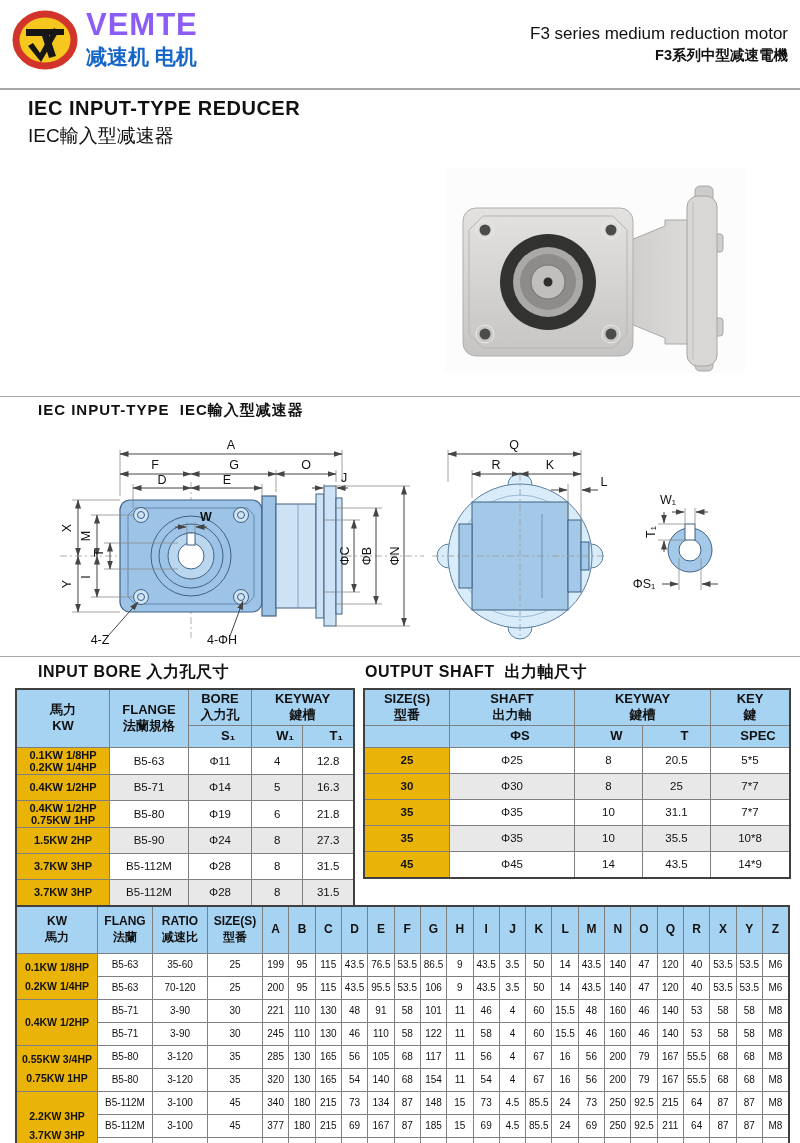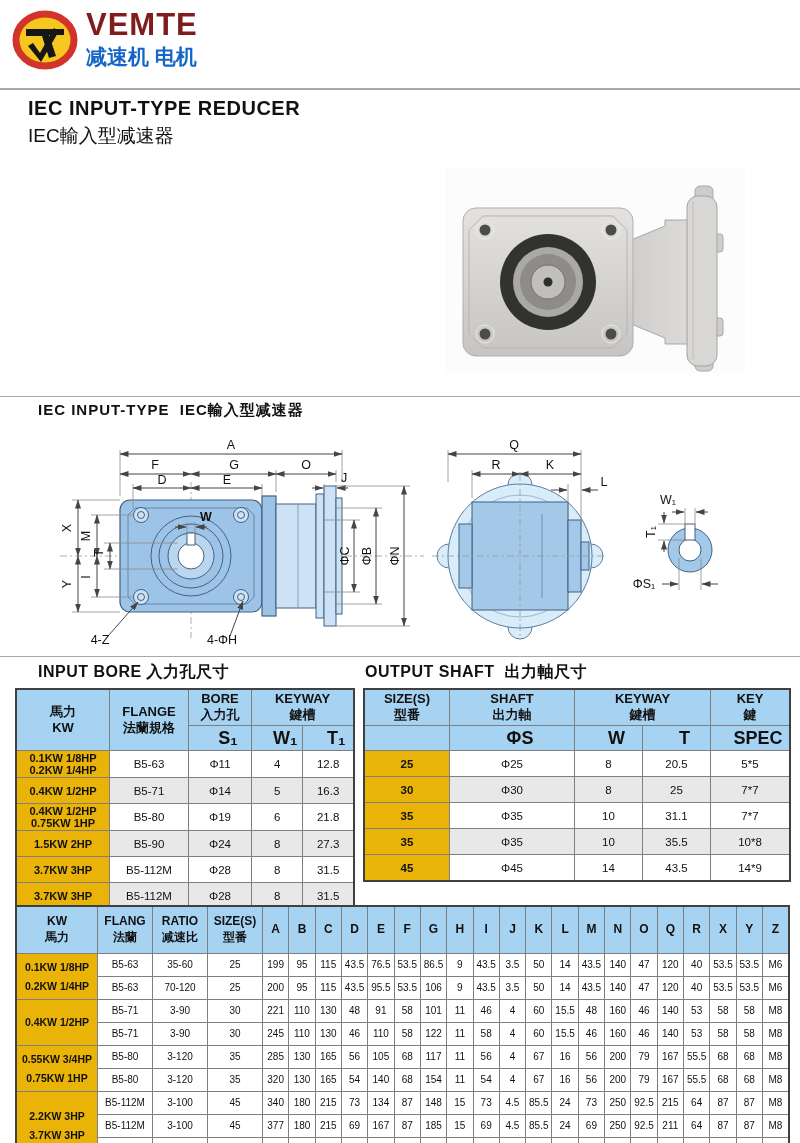--- a/index.html
+++ b/index.html
@@ -2,21 +2,21 @@
 <html><head>
 <meta charset="utf-8">
 <style>
   html,body{margin:0;padding:0;background:#fff;}
   #page{position:relative;width:800px;height:1143px;background:#fff;overflow:hidden;
         font-family:"Liberation Sans",sans-serif;color:#111;}
   .hr{position:absolute;left:0;width:800px;border-top:2px solid #a8a8a8;height:0;}
   
   .header{position:absolute;top:8px;left:12px;width:776px;height:76px;display:flex;justify-content:space-between;align-items:flex-start;}
   .brand{display:flex;align-items:center;gap:8px;}
-  .brand-name{font-size:31px;font-weight:900;color:#7f1d1d;letter-spacing:1px;line-height:1;}
+  .brand-name{font-size:31px;font-weight:900;color:#8b5cf6;letter-spacing:1px;line-height:1;}
   .brand-sub{font-size:21px;font-weight:900;color:#1566c8;margin-top:3px;}
   .series{text-align:right;margin-top:16px;}
   .series-en{font-size:17px;color:#121212;}
   .series-zh{font-size:14.5px;font-weight:bold;margin-top:2px;}
   .sec1{position:absolute;top:97px;left:28px;}
   .h1en{font-size:20px;font-weight:bold;letter-spacing:0.5px;}
   .h1zh{font-size:19px;font-weight:normal;margin-top:3px;}
   
   .photo-block{position:absolute;top:160px;left:440px;width:310px;text-align:center;}
   .photo-caption{font-size:17px;font-weight:bold;letter-spacing:2px;}
@@ -41,21 +41,21 @@
   .tables-row{position:absolute;top:688px;left:15px;display:flex;gap:8px;align-items:flex-start;}
   table.tb{border-collapse:collapse;table-layout:fixed;border:2px solid #404040;}
   .tb th,.tb td{border:1px solid #7f7f7f;text-align:center;vertical-align:middle;
      white-space:pre-line;padding:1px 0;overflow:hidden;}
   .tb th{background:#a7d3f3;font-weight:bold;}
   .tb td{background:#fff;}
   td.kwcol{background:#eab308;font-weight:bold;}
   tr.alt td:not(.kwcol){background:#e8e8e8;}
   #input-bore{width:340px;} #output-shaft{width:428px;}
   #input-bore th,#output-shaft th{font-size:13px;line-height:1.25;height:24px;}
-  #input-bore tr.sub th,#output-shaft tr.sub th{font-size:18px;height:19px;padding-left:16px;}
+  #input-bore tr.sub th,#output-shaft tr.sub th{font-size:13px;height:19px;padding-left:16px;}
   #input-bore td,#output-shaft td{font-size:11.5px;height:23px;}
   #input-bore td.kwcol{font-size:11px;}
   #output-shaft td{height:23px;}
   
   #dim-wrap{position:absolute;top:905px;left:15px;}
   #dim-table{width:775px;}
   #dim-table th{font-size:12px;height:44px;line-height:1.3;}
   #dim-table td{font-size:10px;height:20px;line-height:1.15;}
   #dim-table td.kwcol{font-size:10.5px;line-height:1.8;}
 </style>
@@ -68,20 +68,24 @@
     <div class="brand">
       <svg width="66" height="64" viewBox="0 0 66 64">
         <ellipse cx="33" cy="32" rx="29" ry="26" fill="#f6c81f" stroke="#d2342b" stroke-width="7"></ellipse>
         <path d="M14,21 h38 v6 h-15 l7,21 -7,2 -7,-22 h-16 z" fill="#161616"></path>
         <path d="M16,38 l5,-3 7,10 14,-25 5,3 -18,31 z" fill="#161616"></path>
       </svg>
       <div class="brand-text">
         <div class="brand-name">VEMTE</div>
         <div class="brand-sub">减速机 电机</div>
       </div>
+    </div>
+    <div class="series">
+      <div class="series-en">F3 series medium reduction motor</div>
+      <div class="series-zh">F3系列中型减速電機</div>
     </div>
   </div>
   <div class="hr" style="top:88px;"></div>
 
   <div class="sec1">
     <div class="h1en">IEC INPUT-TYPE REDUCER</div>
     <div class="h1zh">IEC輸入型减速器</div>
   </div>
 
   <div class="photo-block">

